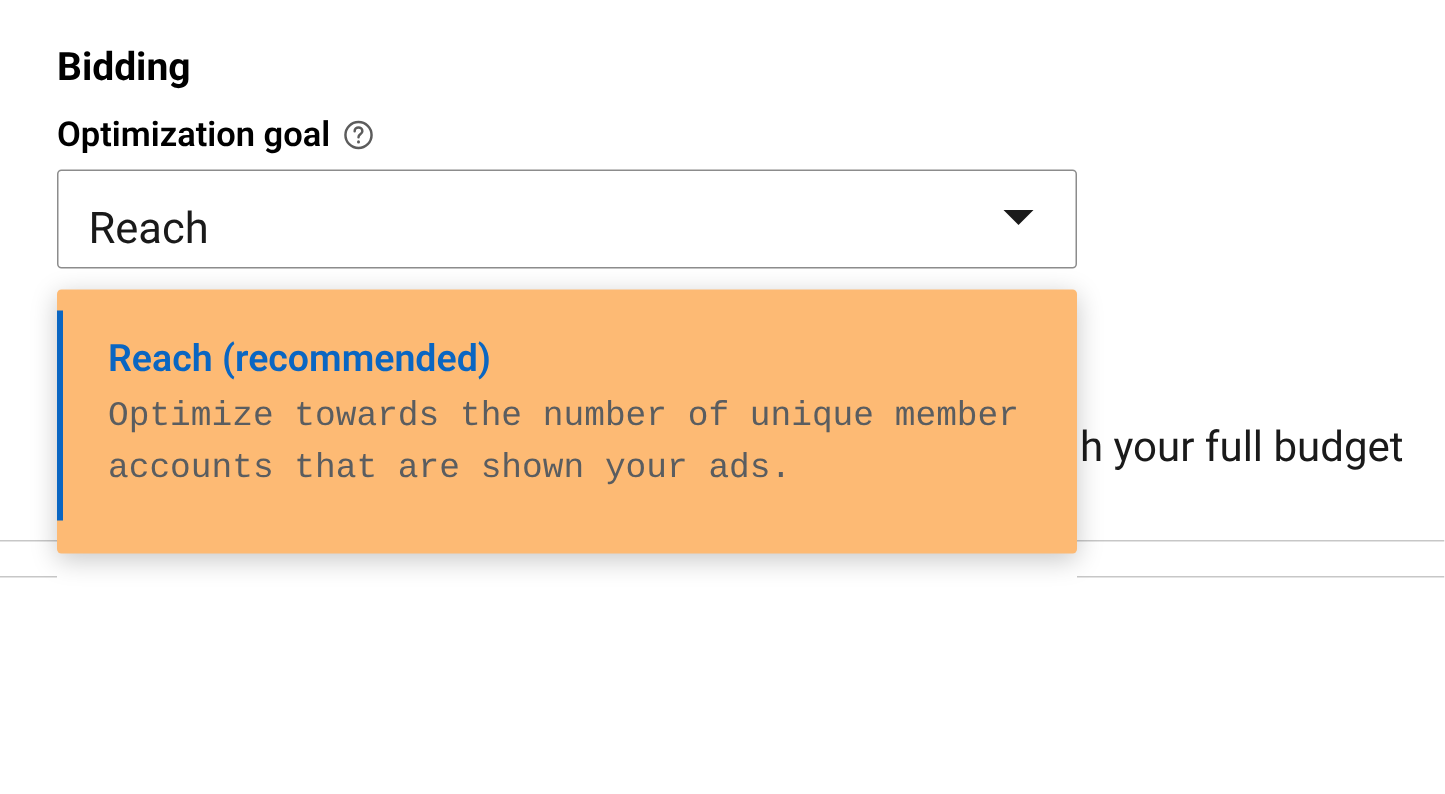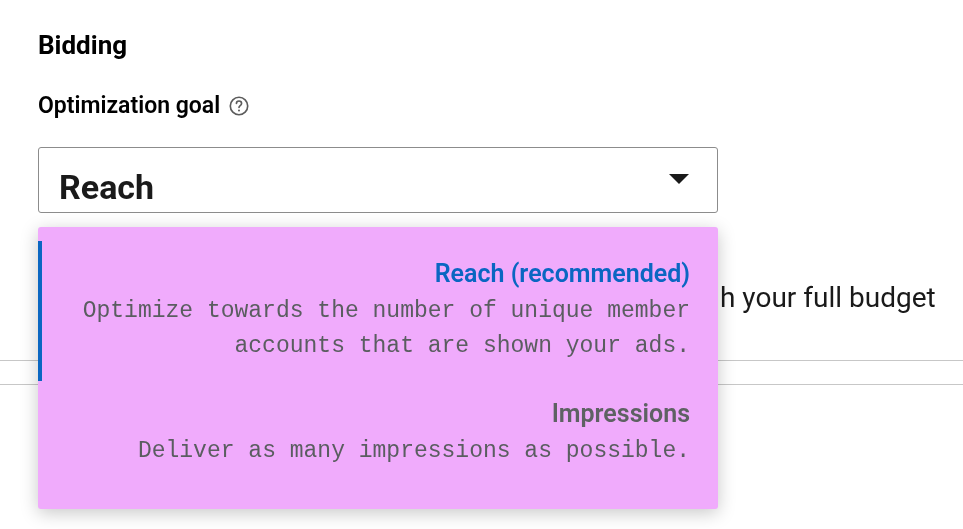--- a/index.html
+++ b/index.html
@@ -14,27 +14,27 @@
       color: #000;
       width: 963px;
       height: 529px;
       position: relative;
       overflow: hidden;
     }
     .section-title {
       font-size: 26px;
       font-weight: 700;
       color: #000;
-      margin-bottom: 32px;
+      margin-bottom: 16px;
     }
     .field-label-row {
       display: flex;
       align-items: center;
       gap: 8px;
-      margin-bottom: 28px;
+      margin-bottom: 10px;
     }
     .field-label {
       font-size: 23px;
       font-weight: 600;
       color: #000;
     }
     .help-icon {
       width: 22px;
       height: 22px;
       display: inline-flex;
@@ -55,43 +55,42 @@
       border: 1px solid #8c8c8c;
       border-radius: 3px;
       background: #fff;
       display: flex;
       align-items: center;
       justify-content: space-between;
       padding: 0 26px 0 20px;
       cursor: pointer;
     }
     .select-value {
-      font-size: 34px;
-      font-weight: 700;
+      font-size: 29px;
+      font-weight: 400;
       color: #1a1a1a;
       margin-top: 13px;
     }
     .caret {
       display: inline-block;
     }
     .caret svg {
       width: 24px;
       height: 14px;
     }
     .dropdown {
       position: absolute;
       top: 80px;
       left: 0;
       width: 680px;
-      background: #f0abfc;
+      background: #fdba74;
       border-radius: 3px;
       box-shadow: 0 4px 18px rgba(0,0,0,0.22);
       z-index: 10;
       padding: 14px 0 22px 0;
-      text-align: right;
     }
     .dropdown-option {
       padding: 18px 28px 18px 34px;
       cursor: pointer;
     }
     .dropdown-option.selected {
       border-left: 4px solid #0a66c2;
       padding-left: 30px;
     }
     .option-title {
@@ -176,24 +175,20 @@
           <path d="M2 2 L12 12 L22 2 Z" fill="#1a1a1a"></path>
         </svg>
     </span>
   </div>
 
   <div class="dropdown">
     <div class="dropdown-option selected">
       <div class="option-title">Reach (recommended)</div>
       <div class="option-desc">Optimize towards the number of unique member accounts that are shown your ads.</div>
     </div>
-    <div class="dropdown-option">
-      <div class="option-title">Impressions</div>
-      <div class="option-desc">Deliver as many impressions as possible.</div>
-    </div>
   </div>
 </div>
 
 <div class="bg-text">h your full budget</div>
 
 <div class="divider1"></div>
 <div class="divider2"></div>
 <div class="divider1r"></div>
 <div class="divider2r"></div>
 

